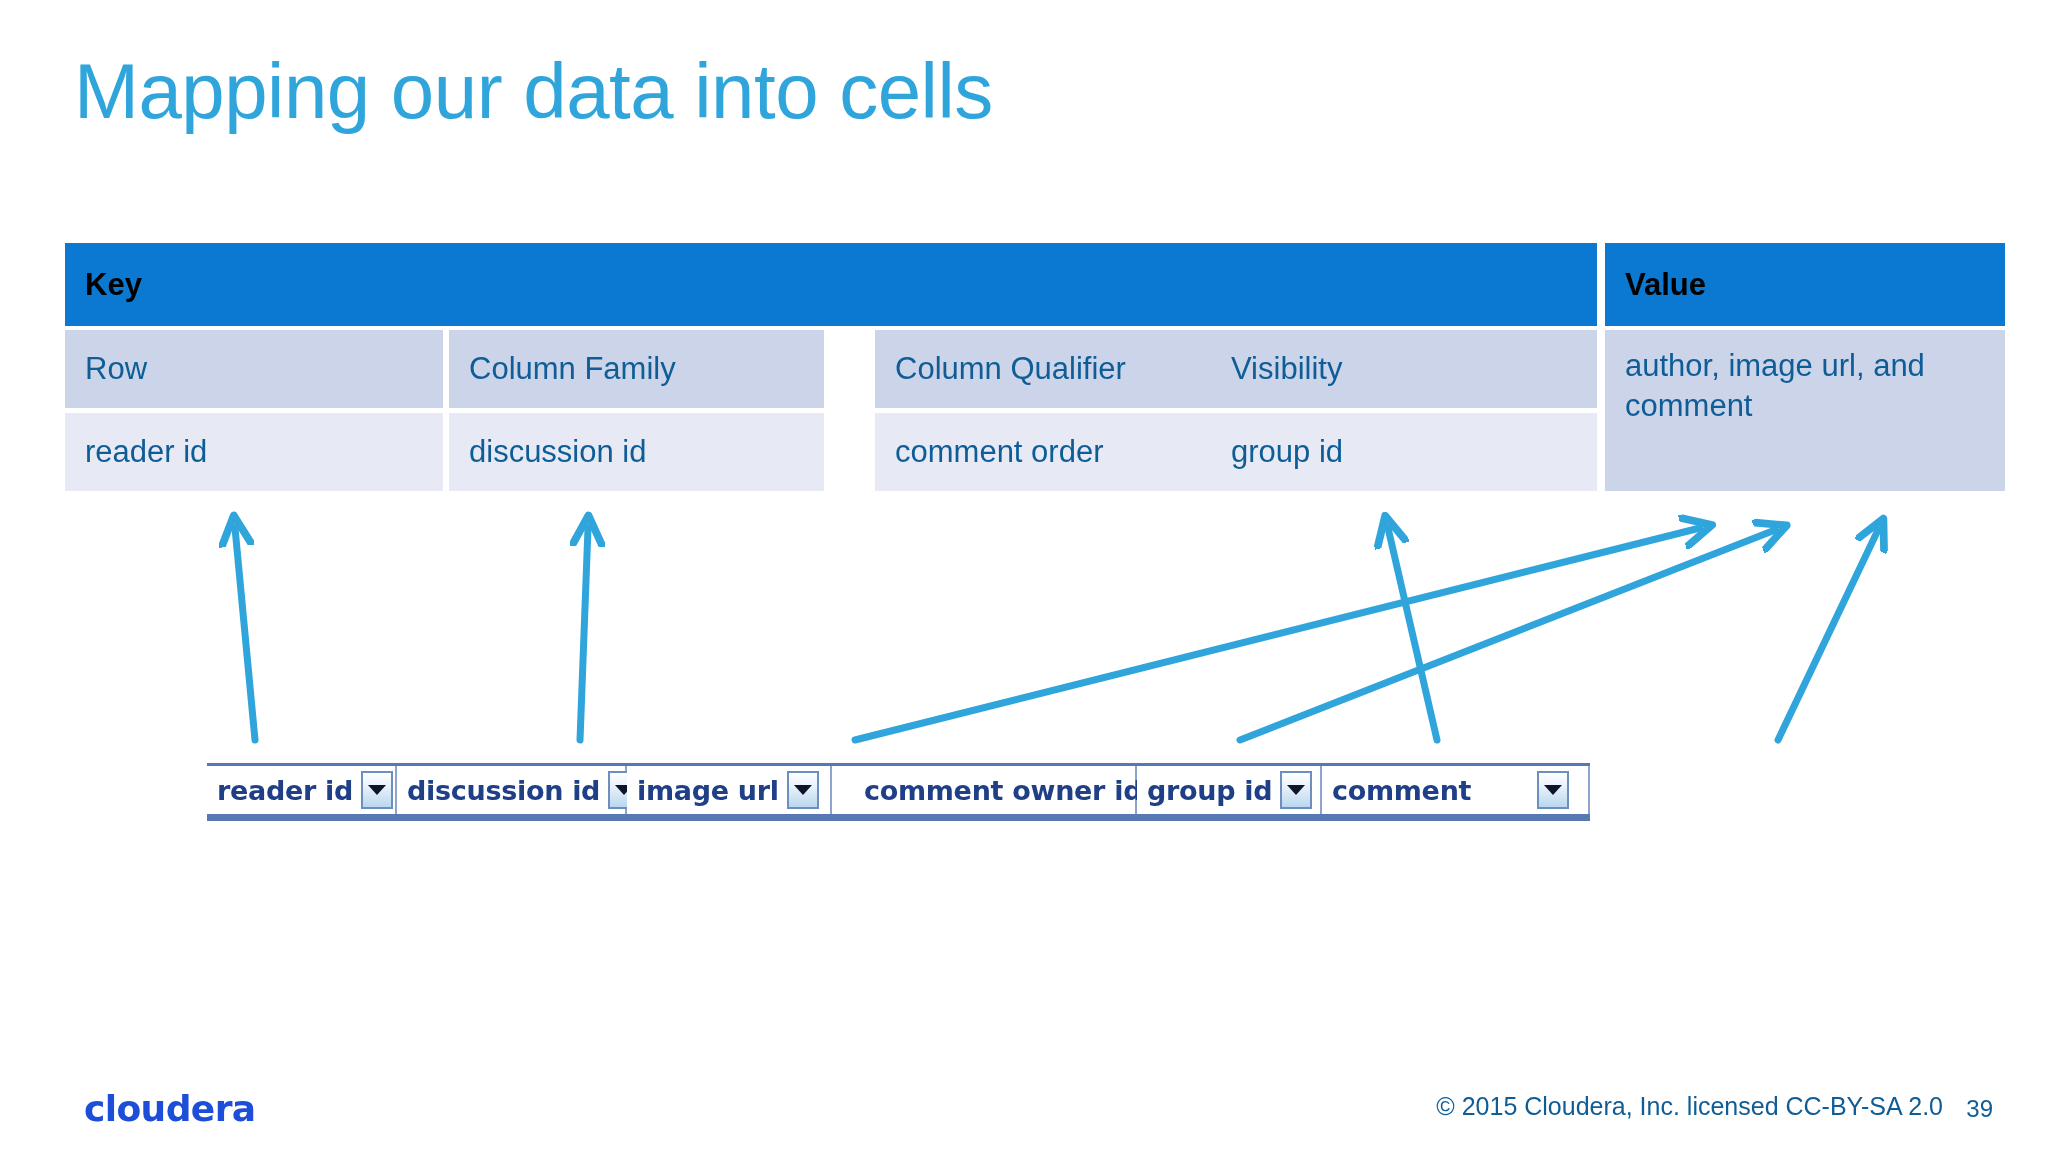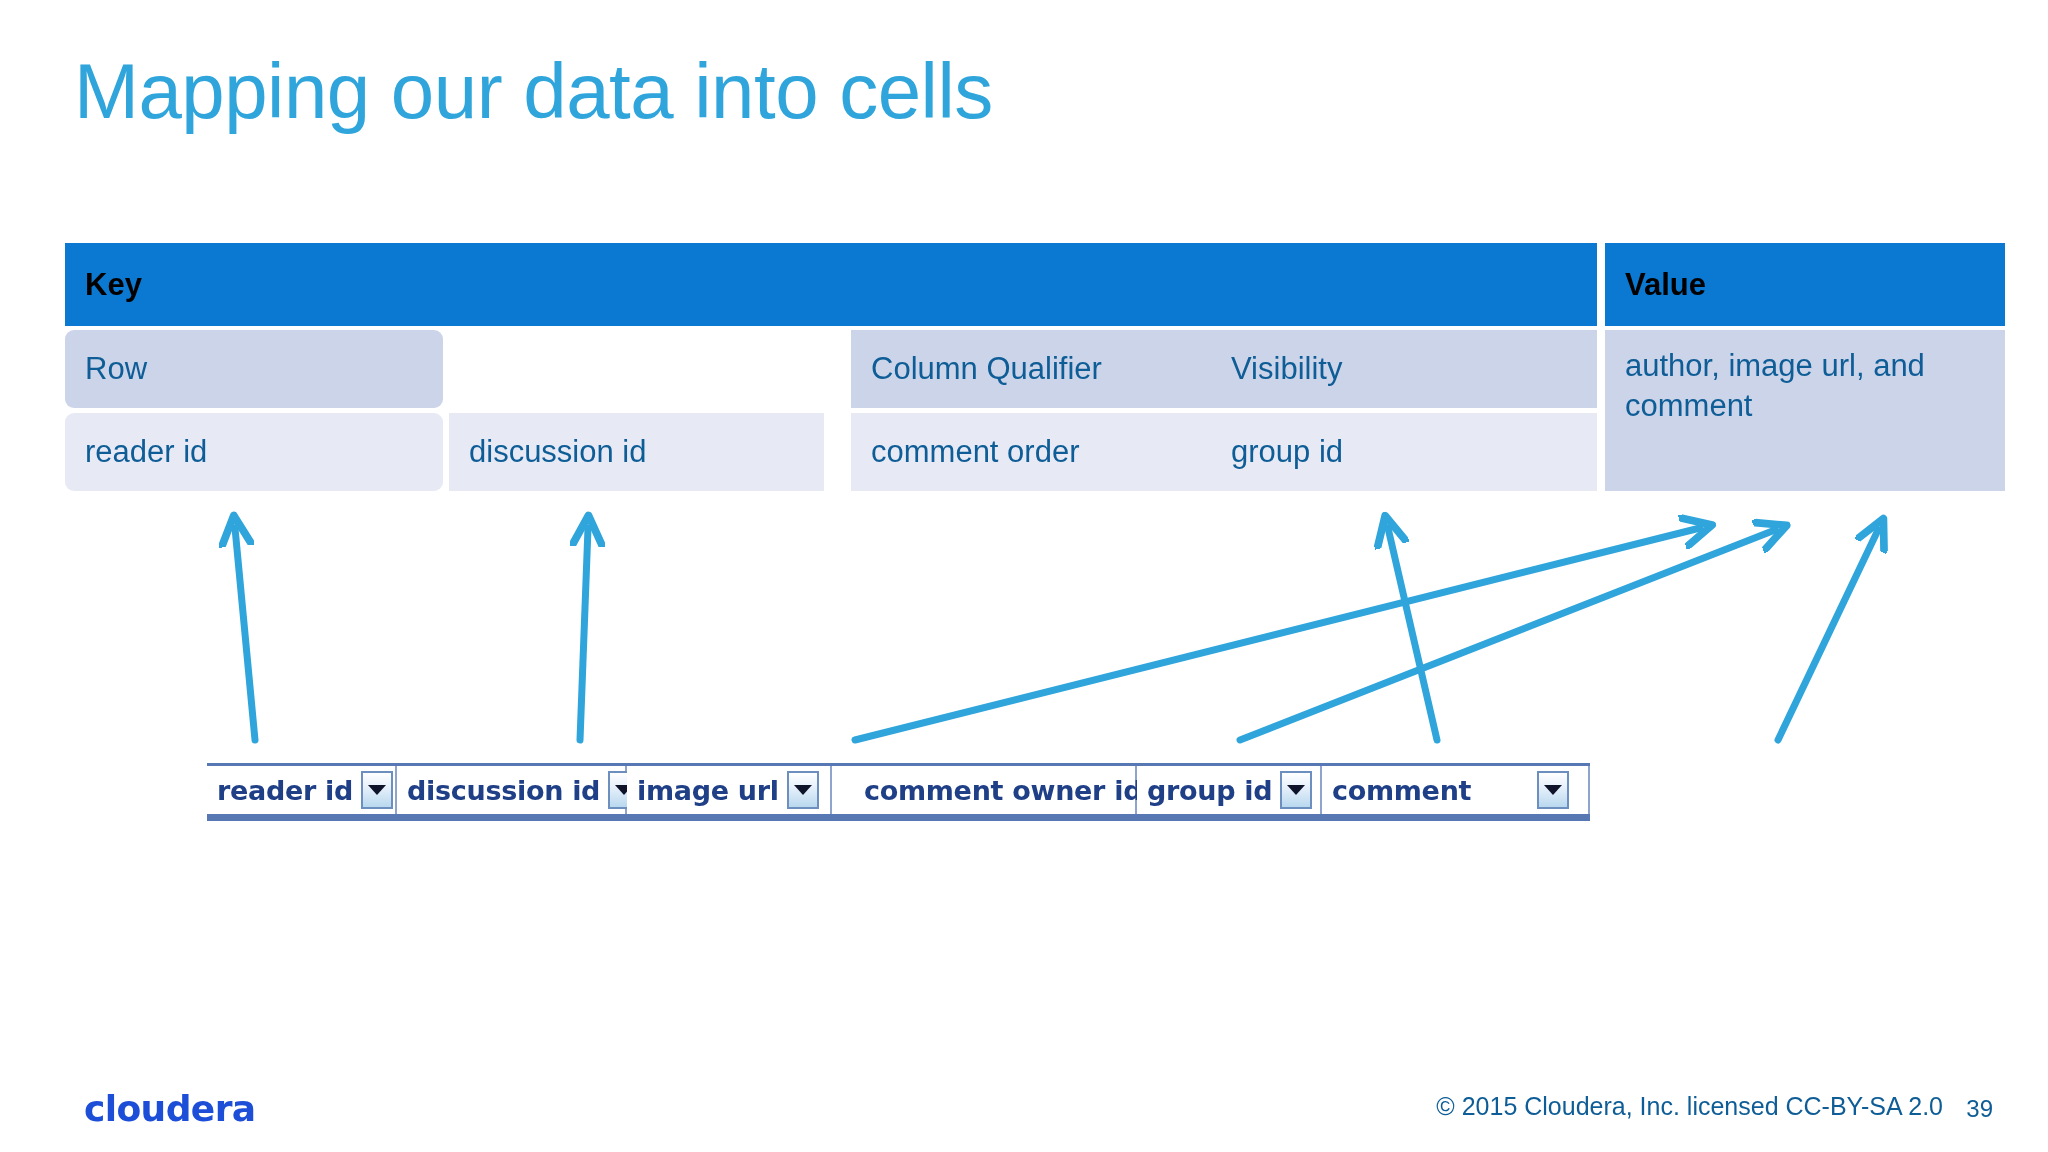--- a/index.html
+++ b/index.html
@@ -72,23 +72,23 @@
     box-sizing: border-box;
     padding-left: 20px;
     font-size: 31px;
     color: #0e5d96;
     display: flex;
     align-items: center;
   }
   .row-a { top: 0px;  height: 78px; background: #ccd4e9; }
   .row-b { top: 83px; height: 78px; background: #e7eaf5; }
 
-  .col-1 { left: 0px;    width: 378px; border-radius: 9px; }
+  .col-1 { left: 0px;    width: 378px; }
   .col-2 { left: 384px;  width: 375px; }
-  .col-3 { left: 786px;  width: 390px; }
+  .col-3 { left: 810px;  width: 390px; }
   .col-4 { left: 1146px; width: 386px; }
 
   .value-cell {
     position: absolute;
     left: 1540px;
     top: 0px;
     width: 400px;
     height: 161px;
     background: #ccd4e9;
     box-sizing: border-box;
@@ -193,20 +193,21 @@
 <div id="mapping-table">
 
   <div class="hdr-row">
     <div class="hdr-cell hdr-key">Key</div>
     <div class="hdr-cell hdr-value">Value</div>
   </div>
 
   <div class="body-rows">
 
     <div class="bcell row-a col-1">Row</div>
+    <div class="bcell row-a col-2">Column Family</div>
     <div class="bcell row-a col-3">Column Qualifier</div>
     <div class="bcell row-a col-4">Visibility</div>
 
     <div class="bcell row-b col-1">reader id</div>
     <div class="bcell row-b col-2">discussion id</div>
     <div class="bcell row-b col-3">comment order</div>
     <div class="bcell row-b col-4">group id</div>
 
     <div class="value-cell">author, image url, and comment</div>
   </div>

